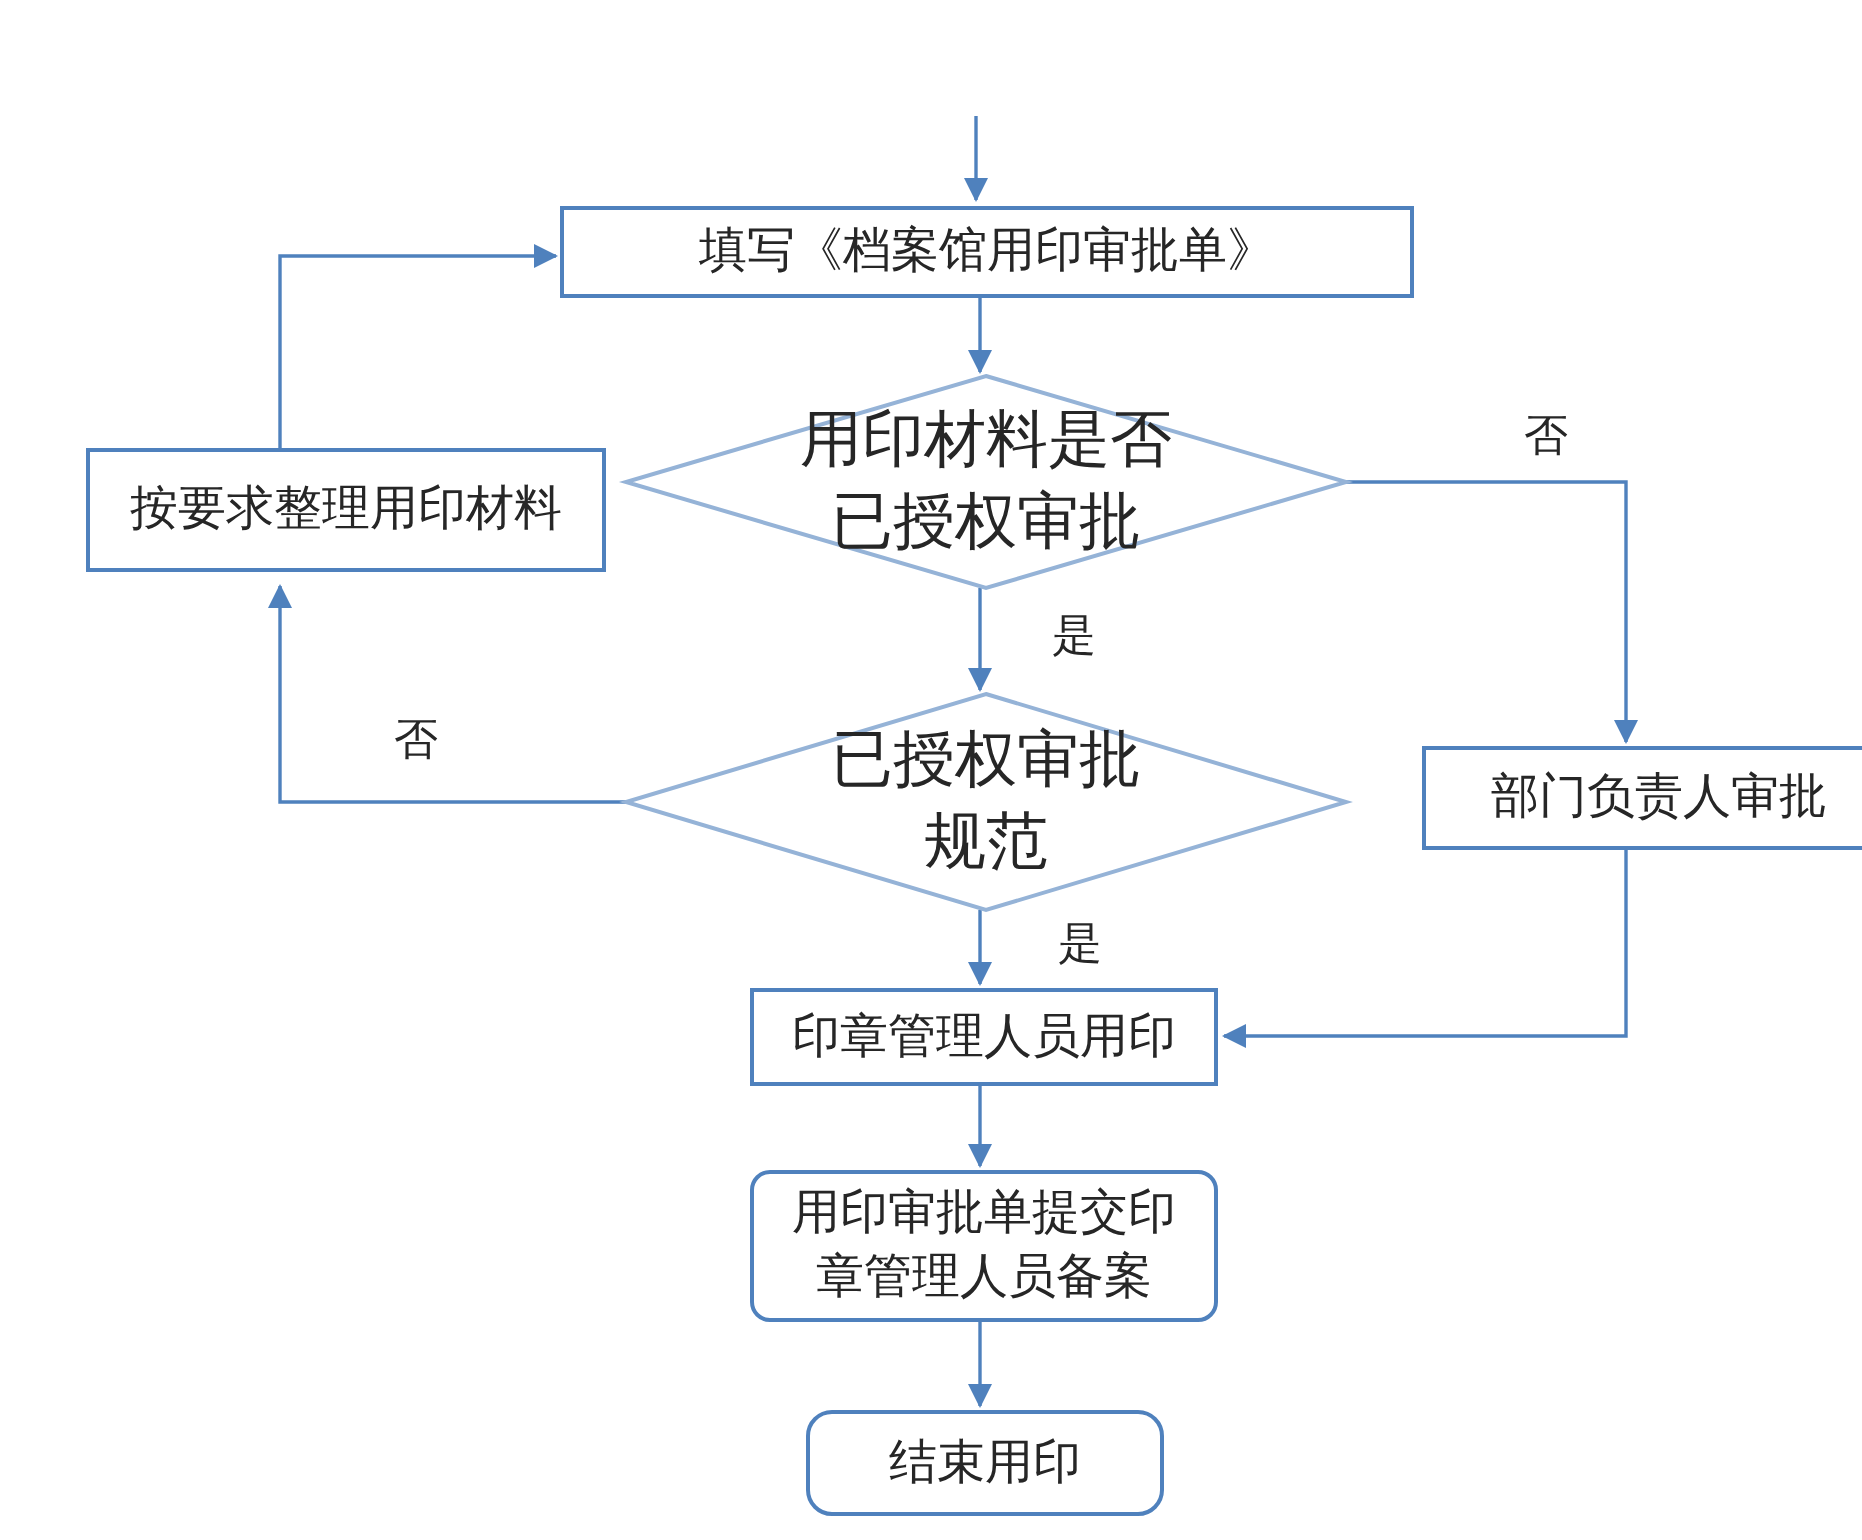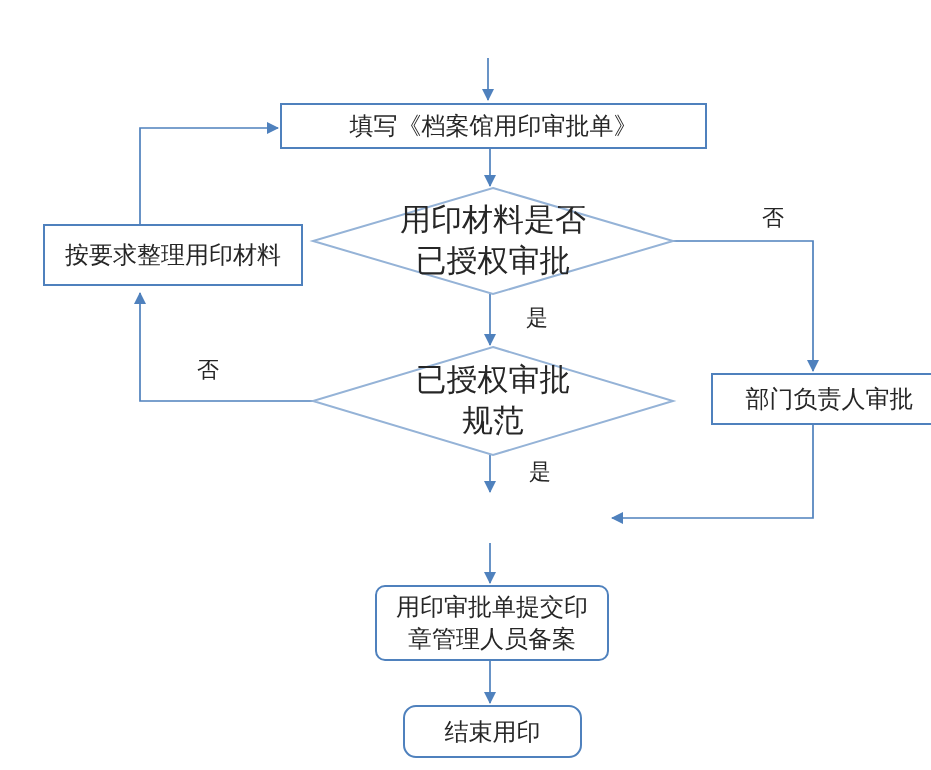--- a/index.html
+++ b/index.html
@@ -107,20 +107,21 @@
   <div class="decision-label n-decision-auth">用印材料是否
 已授权审批</div>
 
   <div class="node process n-organize">按要求整理用印材料</div>
 
   <div class="decision-label n-decision-std">已授权审批
 规范</div>
 
   <div class="node process n-dept-approval">部门负责人审批</div>
 
+  <div class="node process n-seal-use">印章管理人员用印</div>
 
   <div class="node process n-submit-record">用印审批单提交印
 章管理人员备案</div>
 
   <div class="node terminator n-end">结束用印</div>
 
   <div class="edge-label l-auth-yes">是</div>
 
   <div class="edge-label l-auth-no">否</div>
 

